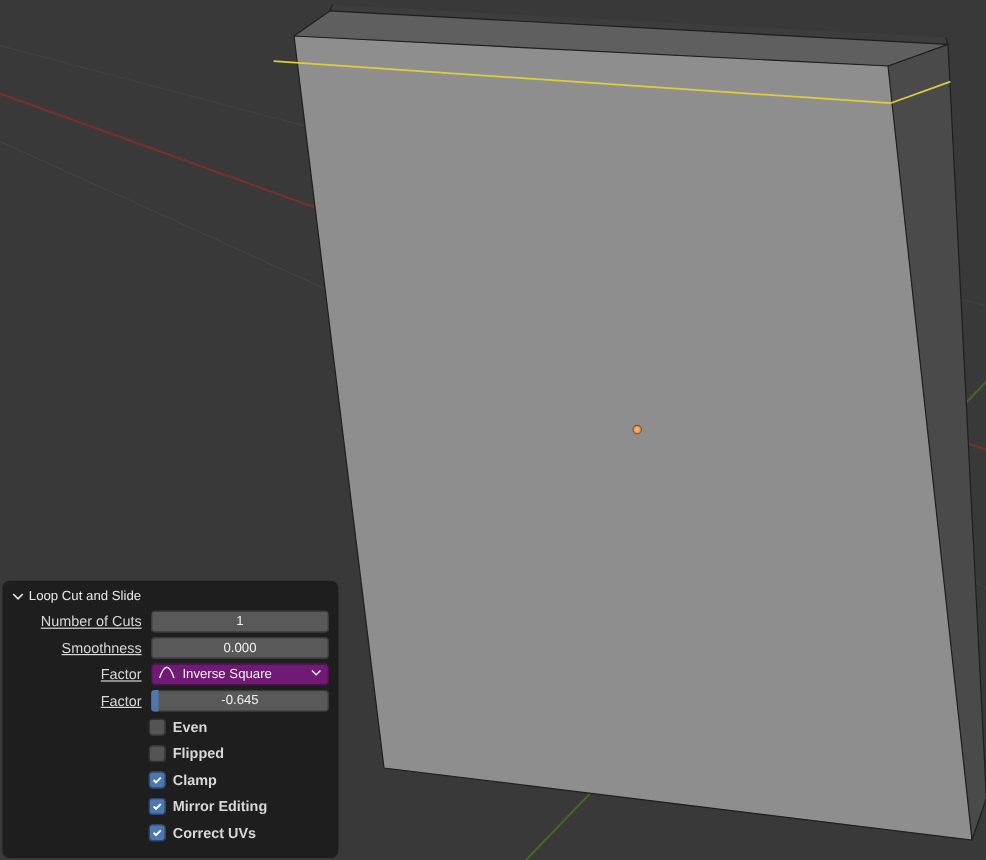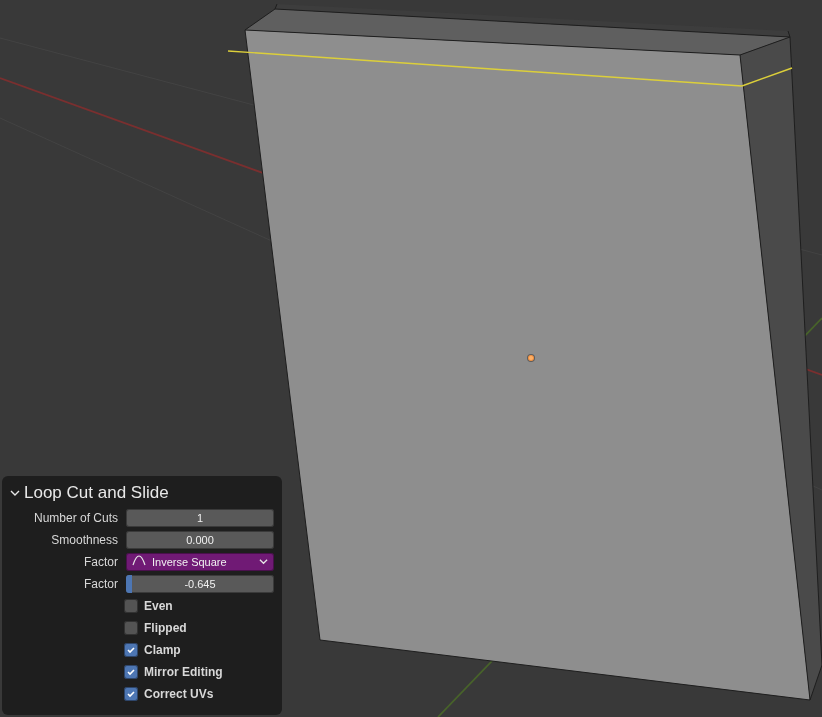--- a/index.html
+++ b/index.html
@@ -35,34 +35,35 @@
     width: 280px;
     background: rgba(26,26,26,0.88);
     border-radius: 6px;
     padding: 5px 8px 8px 8px;
     box-sizing: border-box;
   }
   .panel-header {
     display: flex; align-items: center; gap: 4px;
     padding: 2px 0 6px 0;
     color: #e8e8e8;
-    font-size: 17px;
+    font-size: 11px;
   }
   .chev { display:inline-flex; }
   .row {
     display: flex; align-items: center; gap: 6px;
     margin-bottom: 4px;
     height: 18px;
   }
   .row .label {
     flex: 0 0 108px;
     text-align: right;
     color: #d8d8d8;
     font-size: 12px;
     padding-right: 2px;
+    text-decoration: underline;
   }
   .numfield, .dropdown {
     flex: 1 1 auto;
     height: 18px;
     background: #595959;
     border-radius: 3px;
     box-shadow: inset 0 0 0 1px rgba(0,0,0,0.35);
     position: relative;
     display: flex; align-items: center; justify-content: center;
     font-size: 11px;

